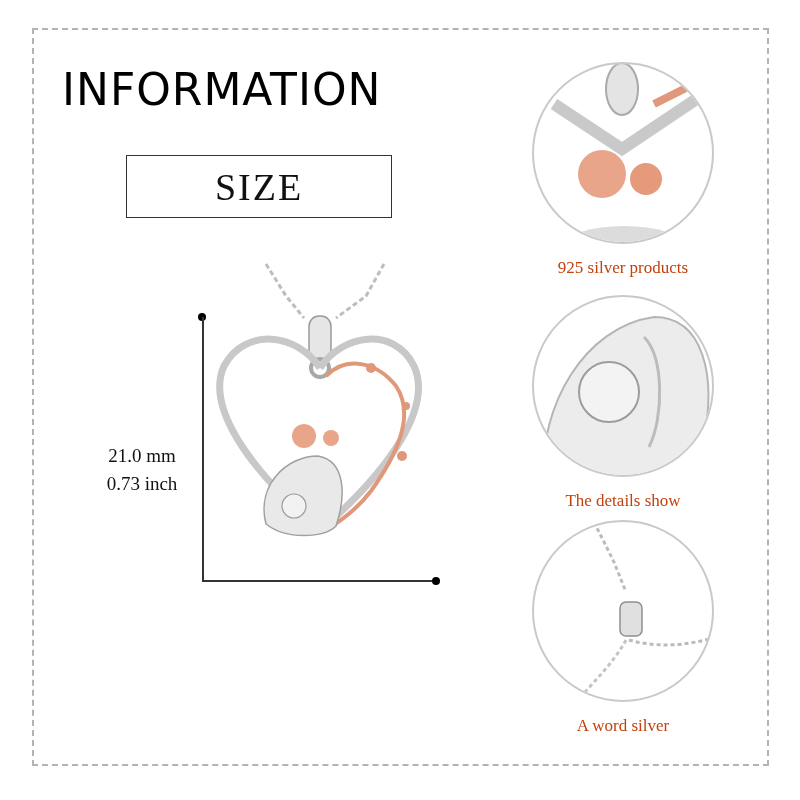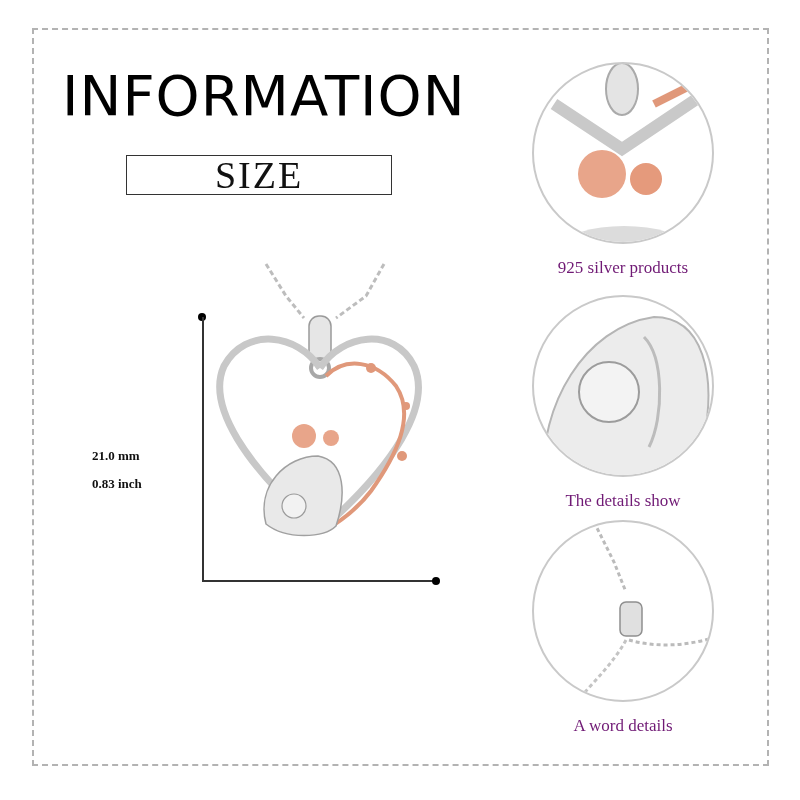--- a/index.html
+++ b/index.html
@@ -3,42 +3,42 @@
 <meta charset="utf-8">
 <style>
   * { margin:0; padding:0; box-sizing:border-box; }
   html, body { width:800px; height:800px; background:#ffffff; overflow:hidden; }
   body { position:relative; font-family:"Liberation Serif", serif; color:#111; }
 
   .frame { position:absolute; left:32px; top:28px; width:737px; height:738px;
            border:2px dashed #b3b3b3; }
 
   .title { position:absolute; left:62px; top:68px; width:400px; font-family:"DejaVu Sans", sans-serif;
-           font-size:56px; letter-spacing:1px; color:#000; font-weight:400; line-height:1; }
+           font-size:44px; letter-spacing:1px; color:#000; font-weight:400; line-height:1; }
 
-  .size-box { position:absolute; left:126px; top:155px; width:266px; height:40px;
+  .size-box { position:absolute; left:126px; top:155px; width:266px; height:63px;
               border:1.5px solid #333; display:flex; align-items:center; justify-content:center; }
   .size-box span { font-family:"Liberation Serif", serif; font-size:38px; letter-spacing:2px; color:#111; }
 
   .dim-v-line { position:absolute; left:202px; top:317px; width:1.5px; height:264px; background:#333; }
   .dim-h-line { position:absolute; left:202px; top:580px; width:234px; height:1.5px; background:#333; }
   .dot { position:absolute; width:8px; height:8px; border-radius:50%; background:#000; }
   .dot.top { left:198px; top:313px; }
   .dot.right { left:432px; top:577px; }
 
-  .dim-text { position:absolute; font-size:13px; line-height:28px; color:#111; text-align:left;font-weight:bold; }
+  .dim-text { position:absolute; font-size:19px; line-height:28px; color:#111; text-align:center; }
   .dim-height { left:92px; top:442px; width:100px; }
   .dim-width { left:262px; top:594px; width:110px; }
 
   .pendant { position:absolute; left:206px; top:256px; width:226px; height:300px; }
 
   .detail { position:absolute; left:532px; width:182px; }
   .circle { width:182px; height:182px; border-radius:50%; border:2px solid #c9c9c9;
             overflow:hidden; background:#fff; position:relative; }
-  .caption { text-align:center; font-size:17px; margin-top:14px; color:#701a75; }
+  .caption { text-align:center; font-size:17px; margin-top:14px; color:#c2410c; }
   .d1 { top:62px; } .d2 { top:295px; } .d3 { top:520px; }
 </style>
 </head>
 <body>
 
 <div class="frame"></div>
 
 <div class="title">INFORMATION</div>
 
 <div class="size-box">
@@ -68,21 +68,21 @@
   <circle cx="88" cy="250" r="12" fill="#f2f2f2" stroke="#9a9a9a" stroke-width="1.2"></circle>
 </svg>
 
 <div class="dot top"></div>
 <div class="dim-v-line"></div>
 <div class="dim-h-line"></div>
 <div class="dot right"></div>
 
 <div class="dim-text dim-height">
   <div>21.0 mm</div>
-  <div>0.83 inch</div>
+  <div>0.73 inch</div>
 </div>
 
 <div class="dim-text dim-width">
 </div>
 
 <div class="detail d1">
   <div class="circle">
     <svg width="182" height="182" viewBox="0 0 182 182">
       <path d="M20 40 L88 85 L170 30" stroke="#c9c9c9" stroke-width="12" fill="none"></path>
       <path d="M120 40 L170 15" stroke="#e0987a" stroke-width="8"></path>
@@ -108,14 +108,14 @@
 
 <div class="detail d3">
   <div class="circle">
     <svg width="182" height="182" viewBox="0 0 182 182">
       <path d="M60 0 L80 40 L92 70" stroke="#bbbbbb" stroke-width="3" fill="none" stroke-dasharray="4 3"></path>
       <rect x="86" y="80" width="22" height="34" rx="6" fill="#e0e0e0" stroke="#8f8f8f" stroke-width="1.5"></rect>
       <path d="M95 118 C 120 125, 150 125, 182 115" stroke="#bbbbbb" stroke-width="3" fill="none" stroke-dasharray="4 3"></path>
       <path d="M92 118 C 80 140, 60 160, 40 182" stroke="#c4c4c4" stroke-width="3" fill="none" stroke-dasharray="4 3"></path>
     </svg>
   </div>
-  <div class="caption">A word details</div>
+  <div class="caption">A word silver</div>
 </div>
 
 </body></html>

